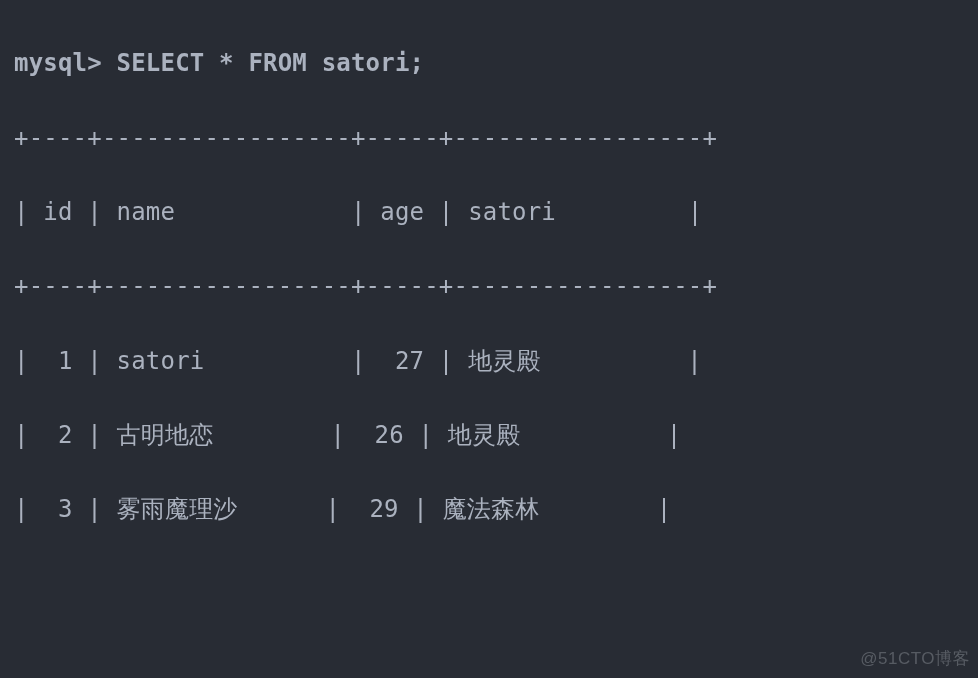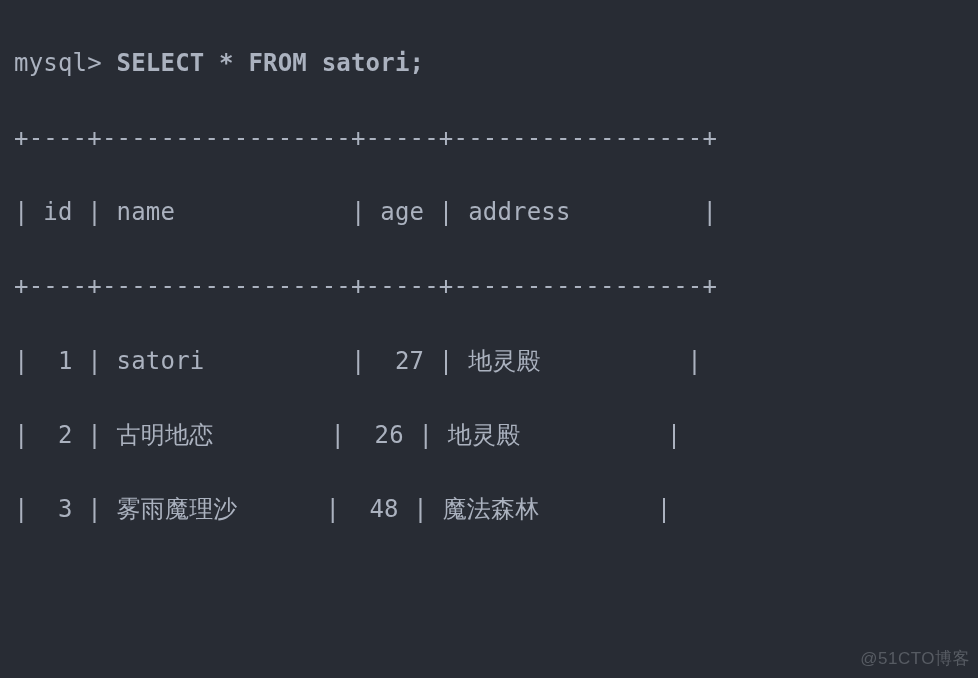--- a/index.html
+++ b/index.html
@@ -18,21 +18,21 @@
     padding: 8px 10px 0 14px;
     white-space: pre;
     letter-spacing: 0.2px;
   }
   .line {
     display: block;
     white-space: pre;
   }
   .prompt {
     color: #abb2bf;
-    font-weight: normal;
+    font-weight: bold;
   }
   .sql {
     color: #abb2bf;
     font-weight: bold;
   }
   .border-line, .data-line, .status-line {
     color: #abb2bf;
   }
   .watermark {
     position: absolute;
@@ -44,25 +44,25 @@
     font-family: sans-serif;
     letter-spacing: 0.5px;
   }
 </style>
 </head>
 <body>
 
 <div class="terminal">
 <span class="line"><span class="prompt">mysql&gt;</span> <span class="sql">SELECT * FROM satori;</span></span>
 <span class="line border-line">+----+-----------------+-----+-----------------+</span>
-<span class="line data-line">| id | name            | age | address         |</span>
+<span class="line data-line">| id | name            | age | satori         |</span>
 <span class="line border-line">+----+-----------------+-----+-----------------+</span>
 <span class="line data-line">|  1 | satori          |  27 | 地灵殿          |</span>
 <span class="line data-line">|  2 | 古明地恋        |  26 | 地灵殿          |</span>
-<span class="line data-line">|  3 | 雾雨魔理沙      |  48 | 魔法森林        |</span>
+<span class="line data-line">|  3 | 雾雨魔理沙      |  29 | 魔法森林        |</span>
 
 
 
 
 
 
 </div>
 
 <div class="watermark">@51CTO博客</div>
 

